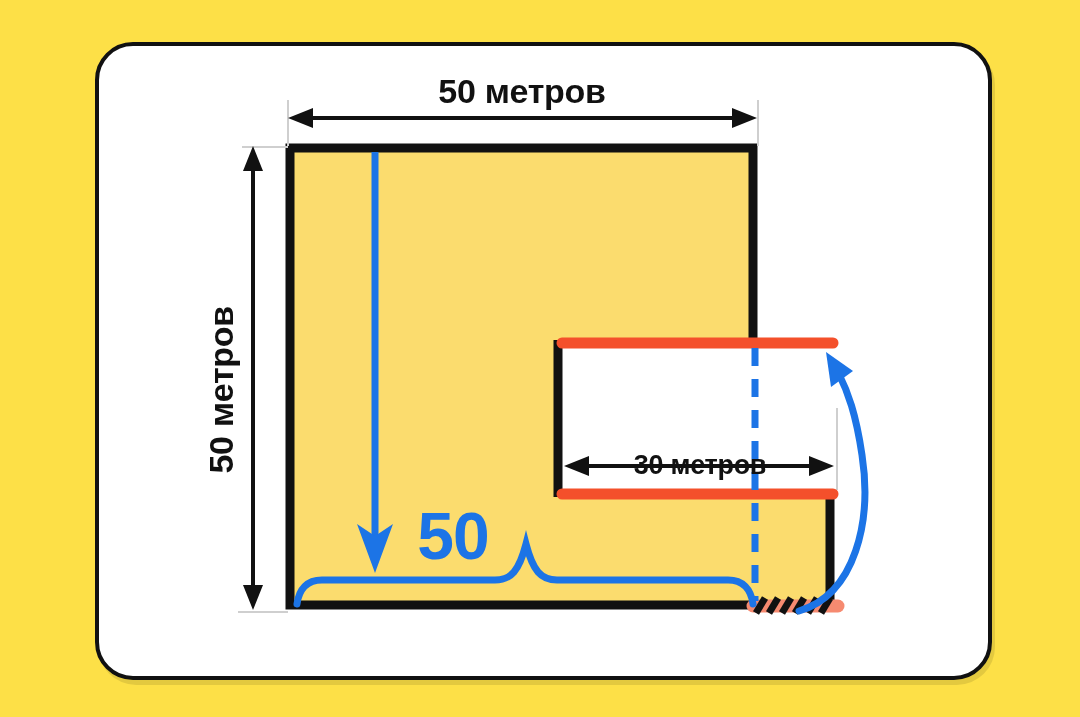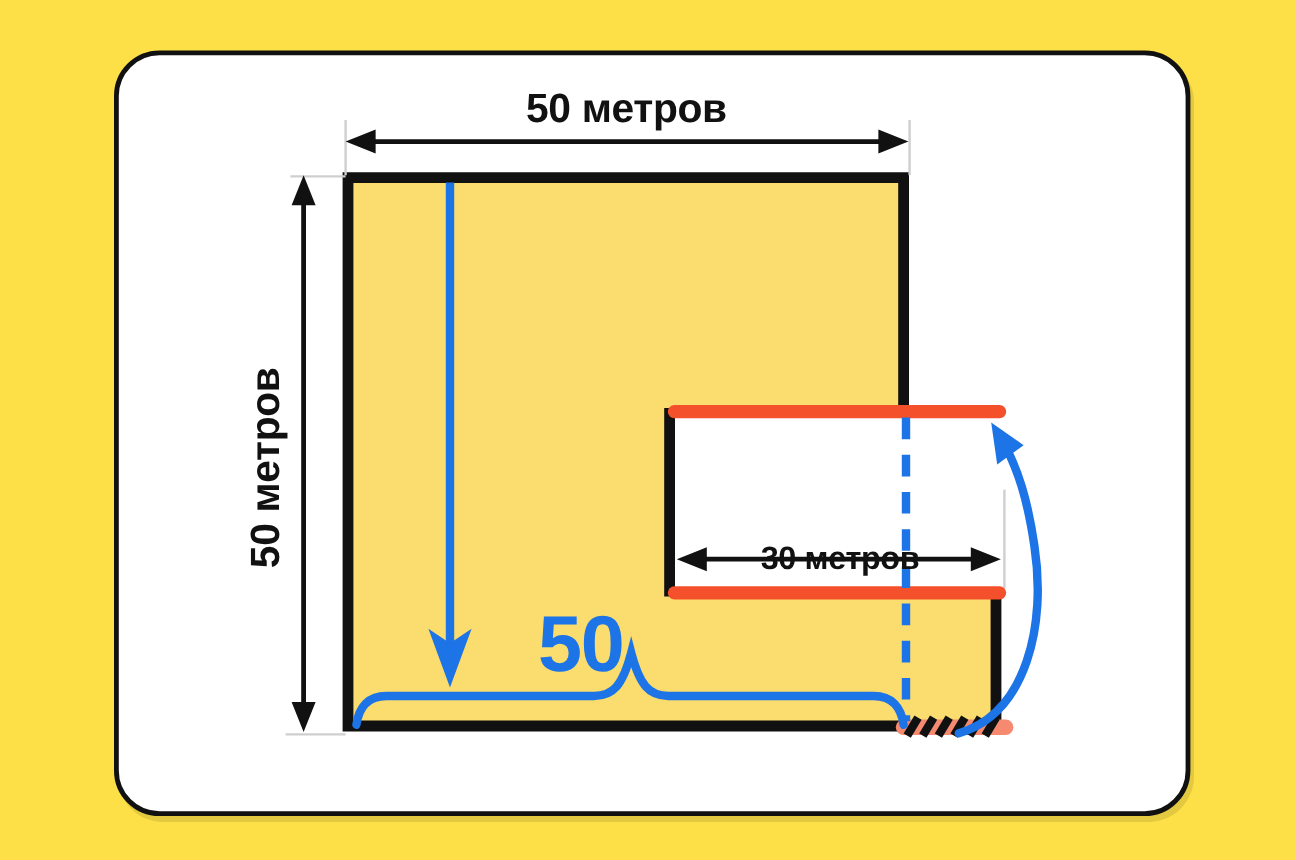--- a/index.html
+++ b/index.html
@@ -34,21 +34,21 @@
     font-weight: 700;
     text-align: center;
     line-height: 1.05;
     letter-spacing: -0.3px;
     white-space: nowrap;
   }
   .label-top    { left: 427px; top: 74px;  width: 190px; font-size: 34px; }
   .label-left   { left: 127px; top: 372px; width: 190px; font-size: 34px;
                   transform: rotate(-90deg); transform-origin: center; }
   .label-notch  { left: 600px; top: 419px; width: 200px; font-size: 27px; margin-top: 32px; }
-  .label-brace  { left: 434px; top: 502px; width: 100px; font-size: 66px;
+  .label-brace  { left: 403px; top: 502px; width: 100px; font-size: 66px;
                   color: #1C74E6; letter-spacing: -1px; }
 </style>
 </head>
 <body>
 
 <div class="canvas">
   <div class="card"></div>
 
   <svg class="diagram-svg" viewBox="0 0 1080 717" xmlns="http://www.w3.org/2000/svg">
 

